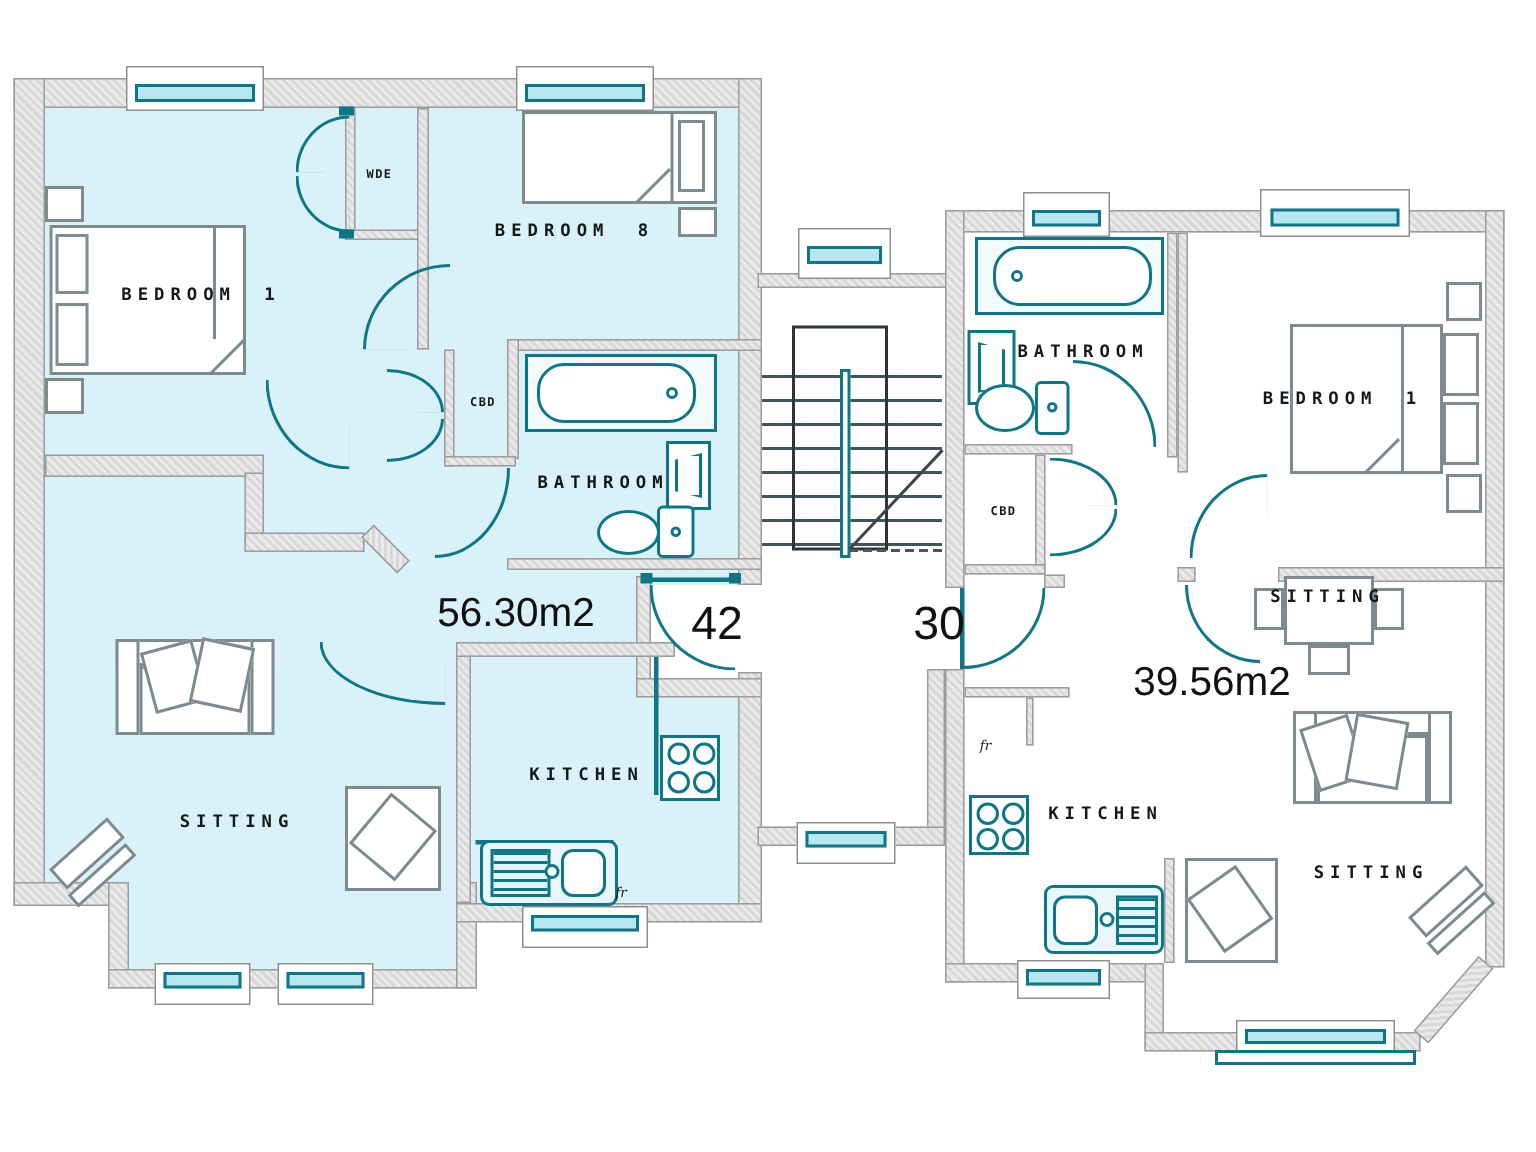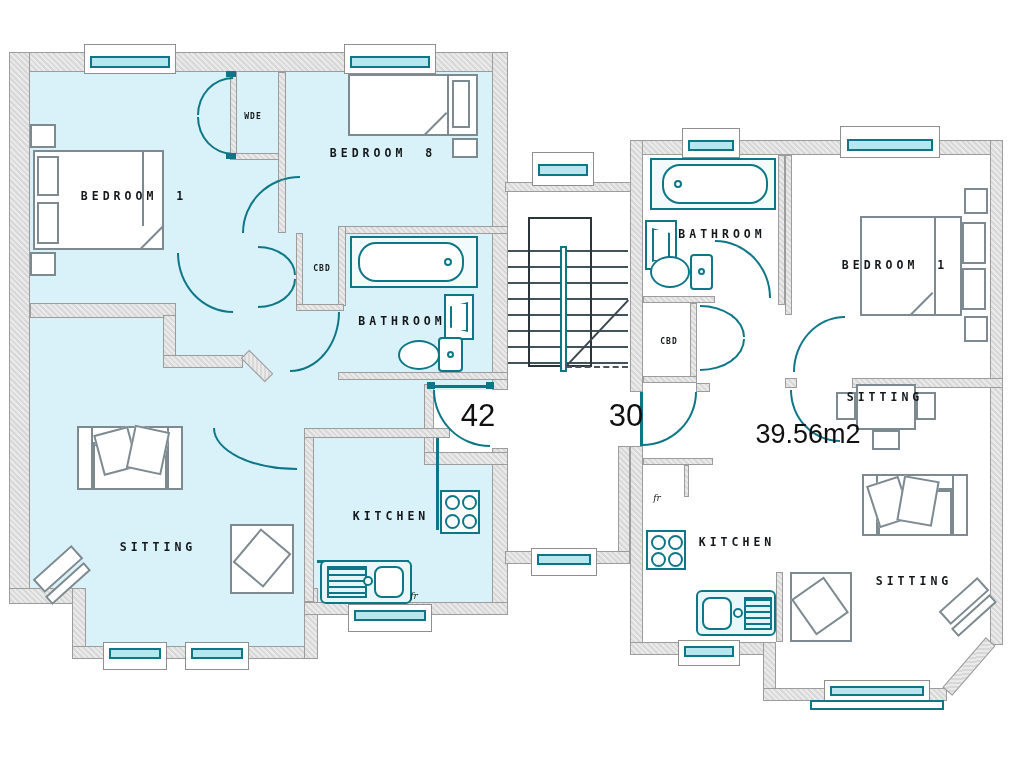--- a/index.html
+++ b/index.html
@@ -238,23 +238,24 @@
   <div class="furn" style="left:948px;top:610px;width:52px;height:11px;transform:rotate(-42deg)"></div>
 
   <div class="lbl" style="left:134px;top:196px">BEDROOM 1</div>
   <div class="lbl" style="left:383px;top:153px">BEDROOM 8</div>
   <div class="lbl" style="left:402px;top:321px">BATHROOM</div>
   <div class="lbl" style="left:158px;top:547px">SITTING</div>
   <div class="lbl" style="left:391px;top:516px">KITCHEN</div>
   <div class="lbl sm" style="left:253px;top:116px">WDE</div>
   <div class="lbl sm" style="left:322px;top:268px">CBD</div>
   <div class="lbl sm fr" style="left:414px;top:596px">fr</div>
+  <div class="big" style="left:344px;top:409px">56.30m2</div>
   <div class="big num" style="left:478px;top:416px">42</div>
   <div class="big num" style="left:626px;top:416px">30</div>
-  <div class="big" style="left:808px;top:434px">39.56m2</div>
+  <div class="big" style="left:808px;top:455px">39.56m2</div>
   <div class="lbl" style="left:722px;top:234px">BATHROOM</div>
   <div class="lbl" style="left:895px;top:265px">BEDROOM 1</div>
   <div class="lbl sm" style="left:669px;top:341px">CBD</div>
   <div class="lbl" style="left:885px;top:397px">SITTING</div>
   <div class="lbl" style="left:737px;top:542px">KITCHEN</div>
   <div class="lbl" style="left:914px;top:581px">SITTING</div>
   <div class="lbl sm fr" style="left:657px;top:498px">fr</div>
 
 </div>
 

